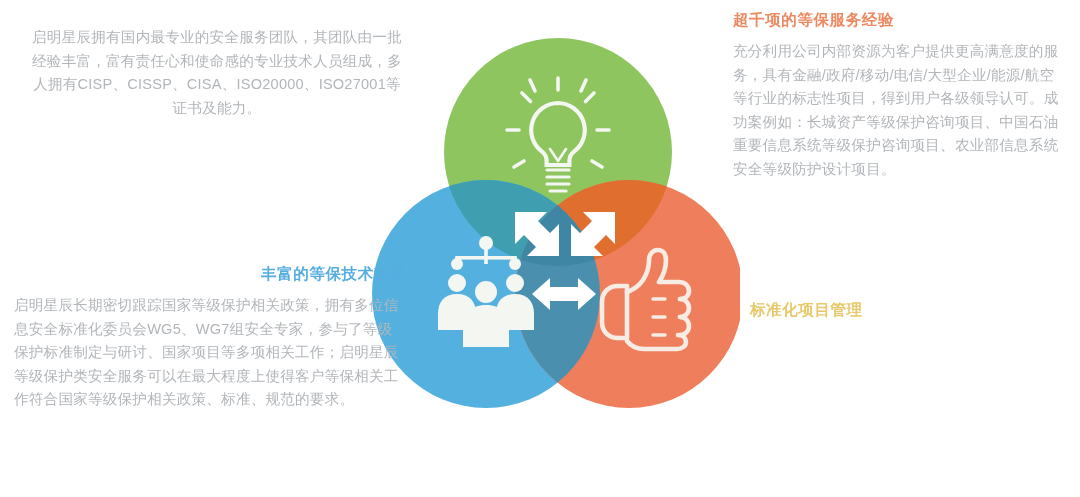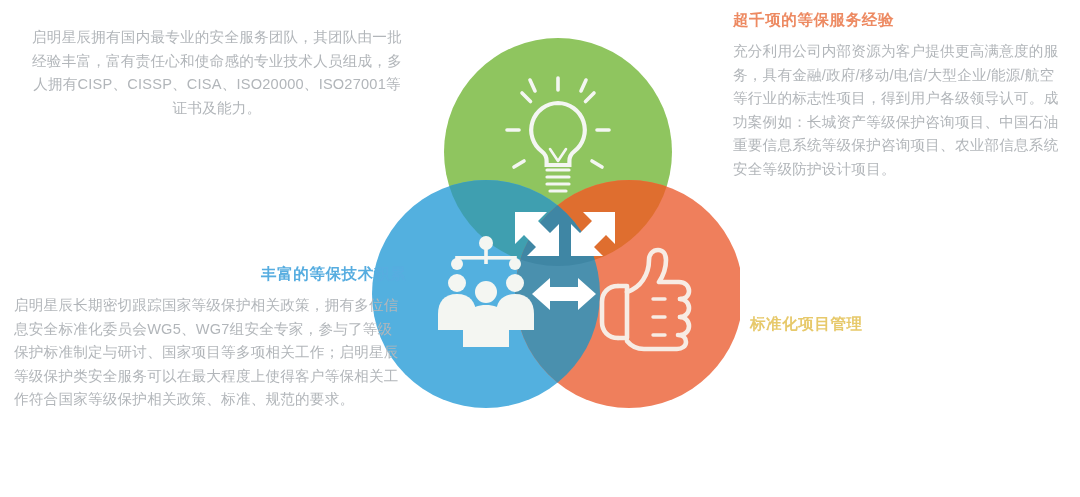--- a/index.html
+++ b/index.html
@@ -72,21 +72,21 @@
     left: 14px;
     top: 264px;
     width: 392px;
   }
   #block-technology .title { text-align: right; color: #57ade0; }
   #block-technology .body  { text-align: left; }
 
   
   #block-management {
     left: 750px;
-    top: 314px;
+    top: 300px;
     width: 320px;
     font-family: Liberation Serif, serif;
   }
   #block-management .title { color: #e7c96b; text-align: left; }
 </style>
 </head>
 <body>
 
 <div id="stage">
 

